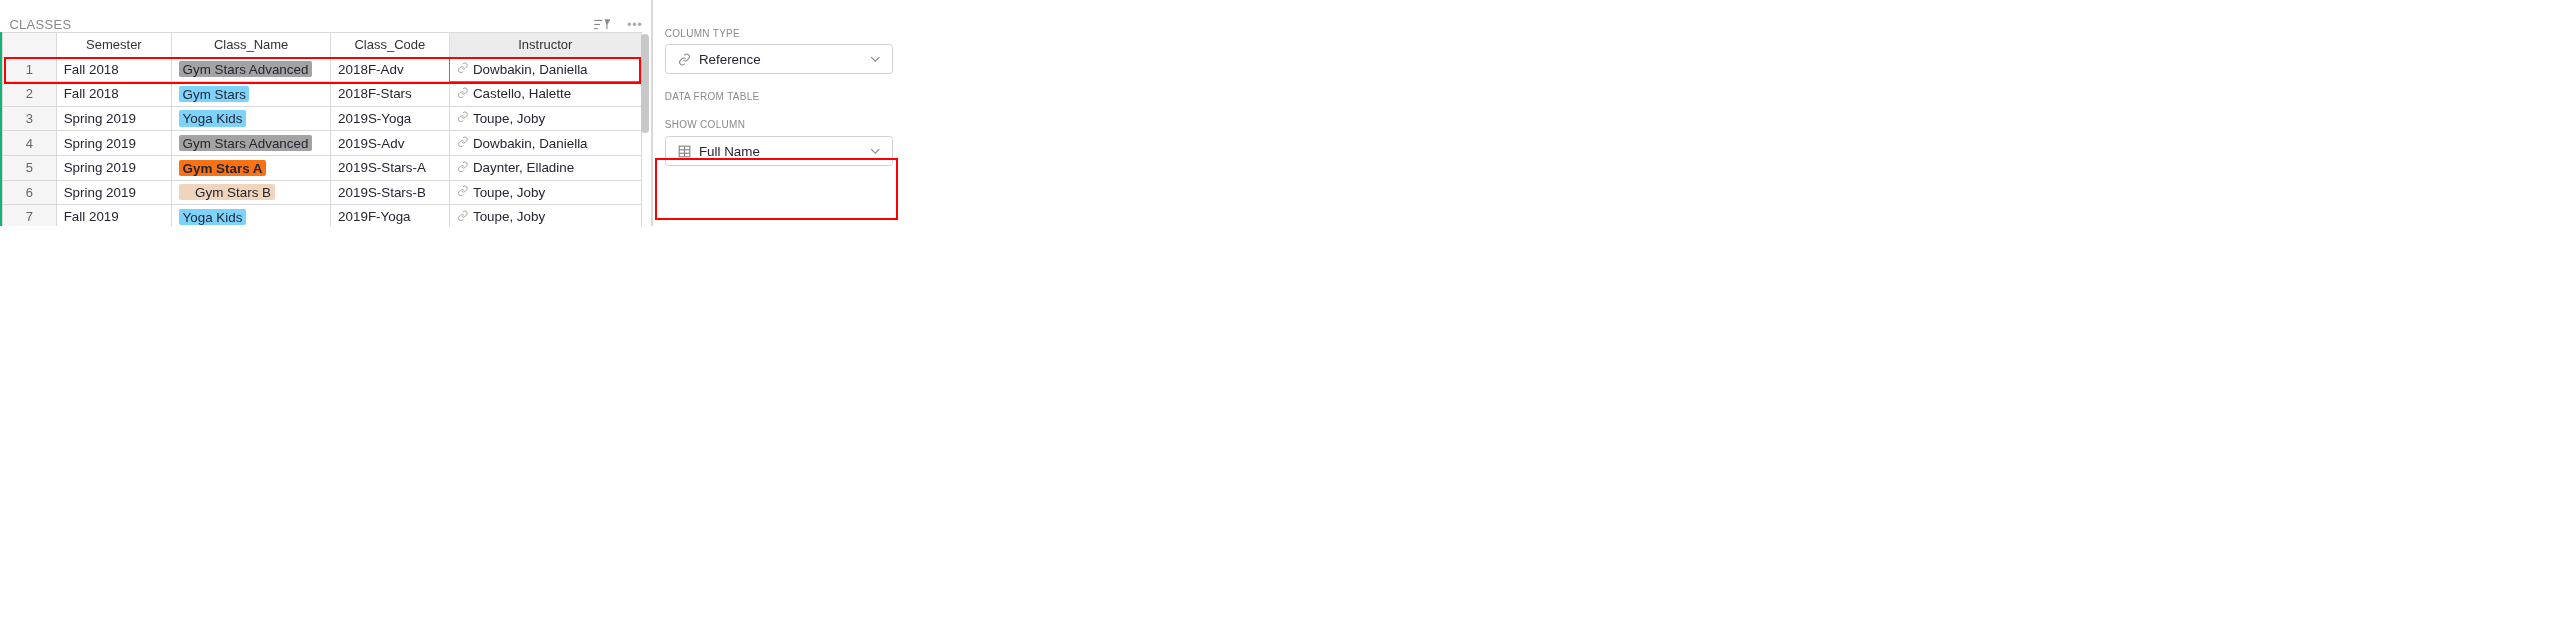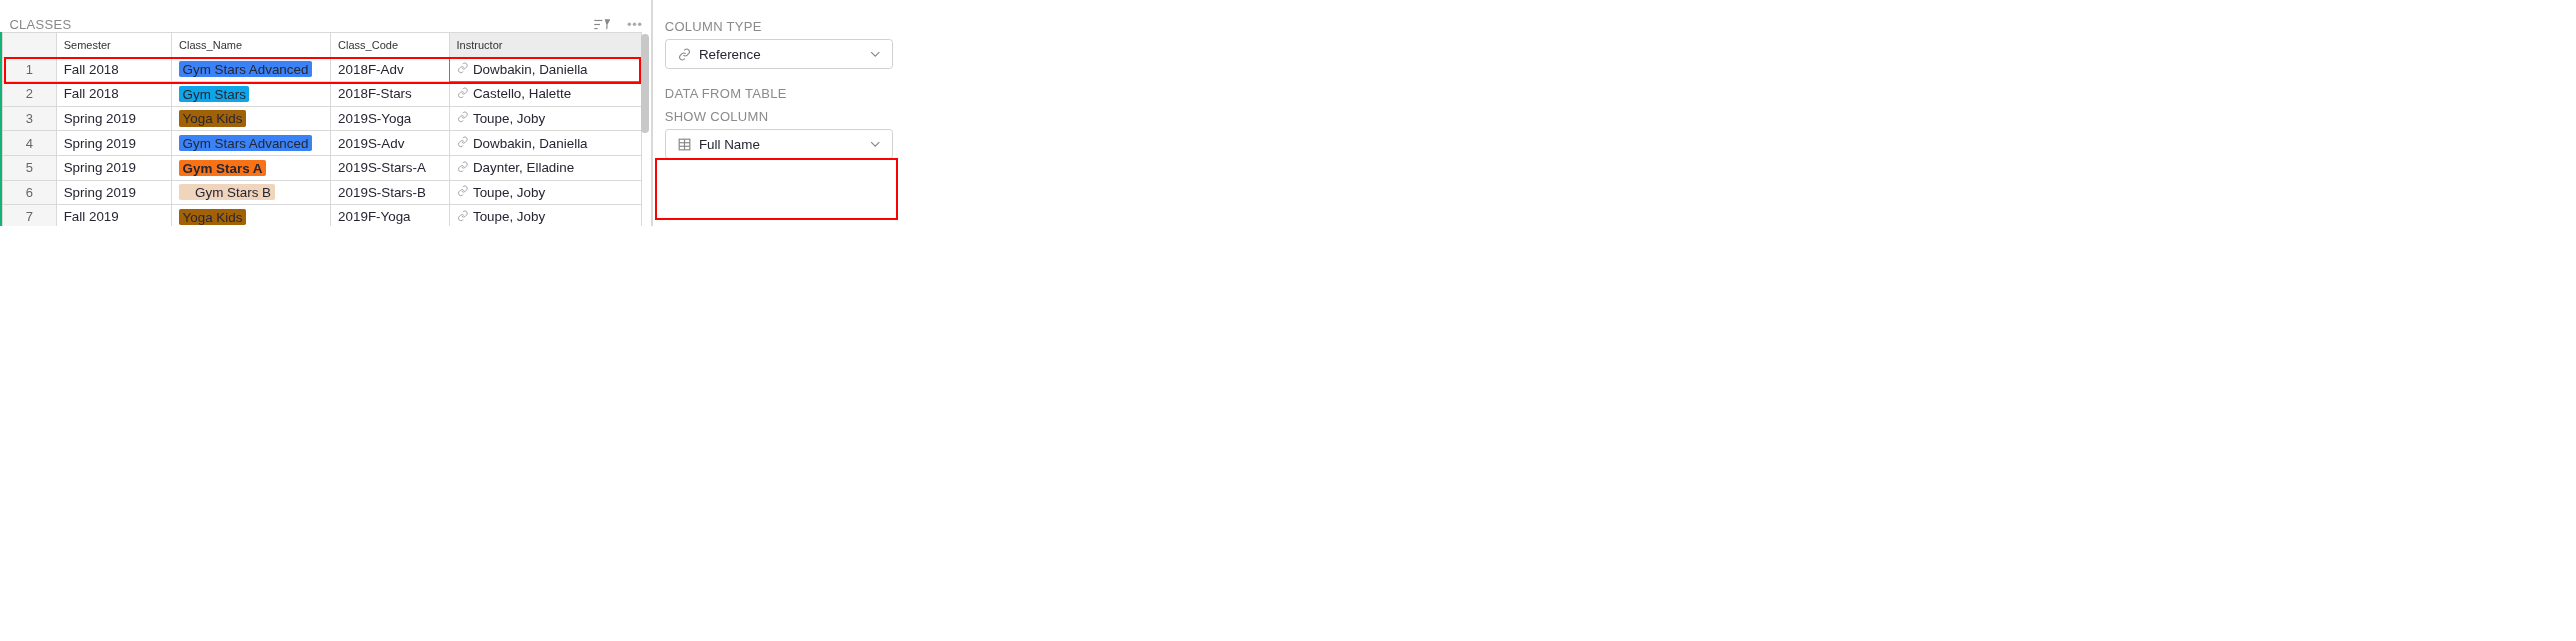--- a/index.html
+++ b/index.html
@@ -62,41 +62,41 @@
     border: 0.6px solid #d9d9d9;
     padding: 3.5px 7px;
     height: 24.6px;
     vertical-align: middle;
     white-space: nowrap;
     overflow: hidden;
   }
   th {
     font-weight: 400;
     color: #333;
-    font-size: 11px;
-    text-align: left;
+    font-size: 13px;
+    text-align: center;
     background: #fff;
   }
   th.row-num-header { background: #f5f5f5; }
   th.instructor-col { background: #ececec; }
   td.row-num {
     text-align: center;
     background: #f5f5f5;
     color: #666;
     font-size: 13px;
     width: 53px;
   }
   td { font-size: 13.4px; }
   .pill {
     padding: 0.6px 3.5px;
     border-radius: 1.8px;
   }
-  .pill-yellow { background: #3b82f6; }
-  .pill-cyan   { background: #0ea5e9; }
-  .pill-purple { background: #a16207; }
+  .pill-yellow { background: #a3a3a3; }
+  .pill-cyan   { background: #7dd3fc; }
+  .pill-purple { background: #7dd3fc; }
   .pill-green  { background: #f97316; font-weight: bold; }
   .pill-tan    { background: #f0d4bc; padding-left: 16px; }
   .ref-cell { display: flex; gap: 4.7px; }
   .link-icon { color: #a0a0a0; flex: 0 0 auto; }
   tr.selected-row td.instructor-cell {
     outline: 1.2px solid #13b378;
     outline-offset: -1.2px;
   }
   .row-highlight-overlay {
     position: absolute;
@@ -107,25 +107,25 @@
     position: absolute;
     right: 2.3px;
     top: 34px;
     width: 8.2px;
     height: 99px;
     background: #c8c8c8;
     border-radius: 4.1px;
   }
   
   .panel-label {
-    font-size: 13px;
+    font-size: 10px;
     color: #8a8a8a;
     letter-spacing: 0.3px;
     margin-bottom: 5.8px;
-    margin-top: 8px;
+    margin-top: 17px;
   }
   .select-box {
     border: 0.6px solid #d0d0d0;
     border-radius: 3.5px;
     height: 30px;
     display: flex;
     align-items: center;
     padding: 0 12px;
     margin-bottom: 16.4px;
     cursor: pointer;

